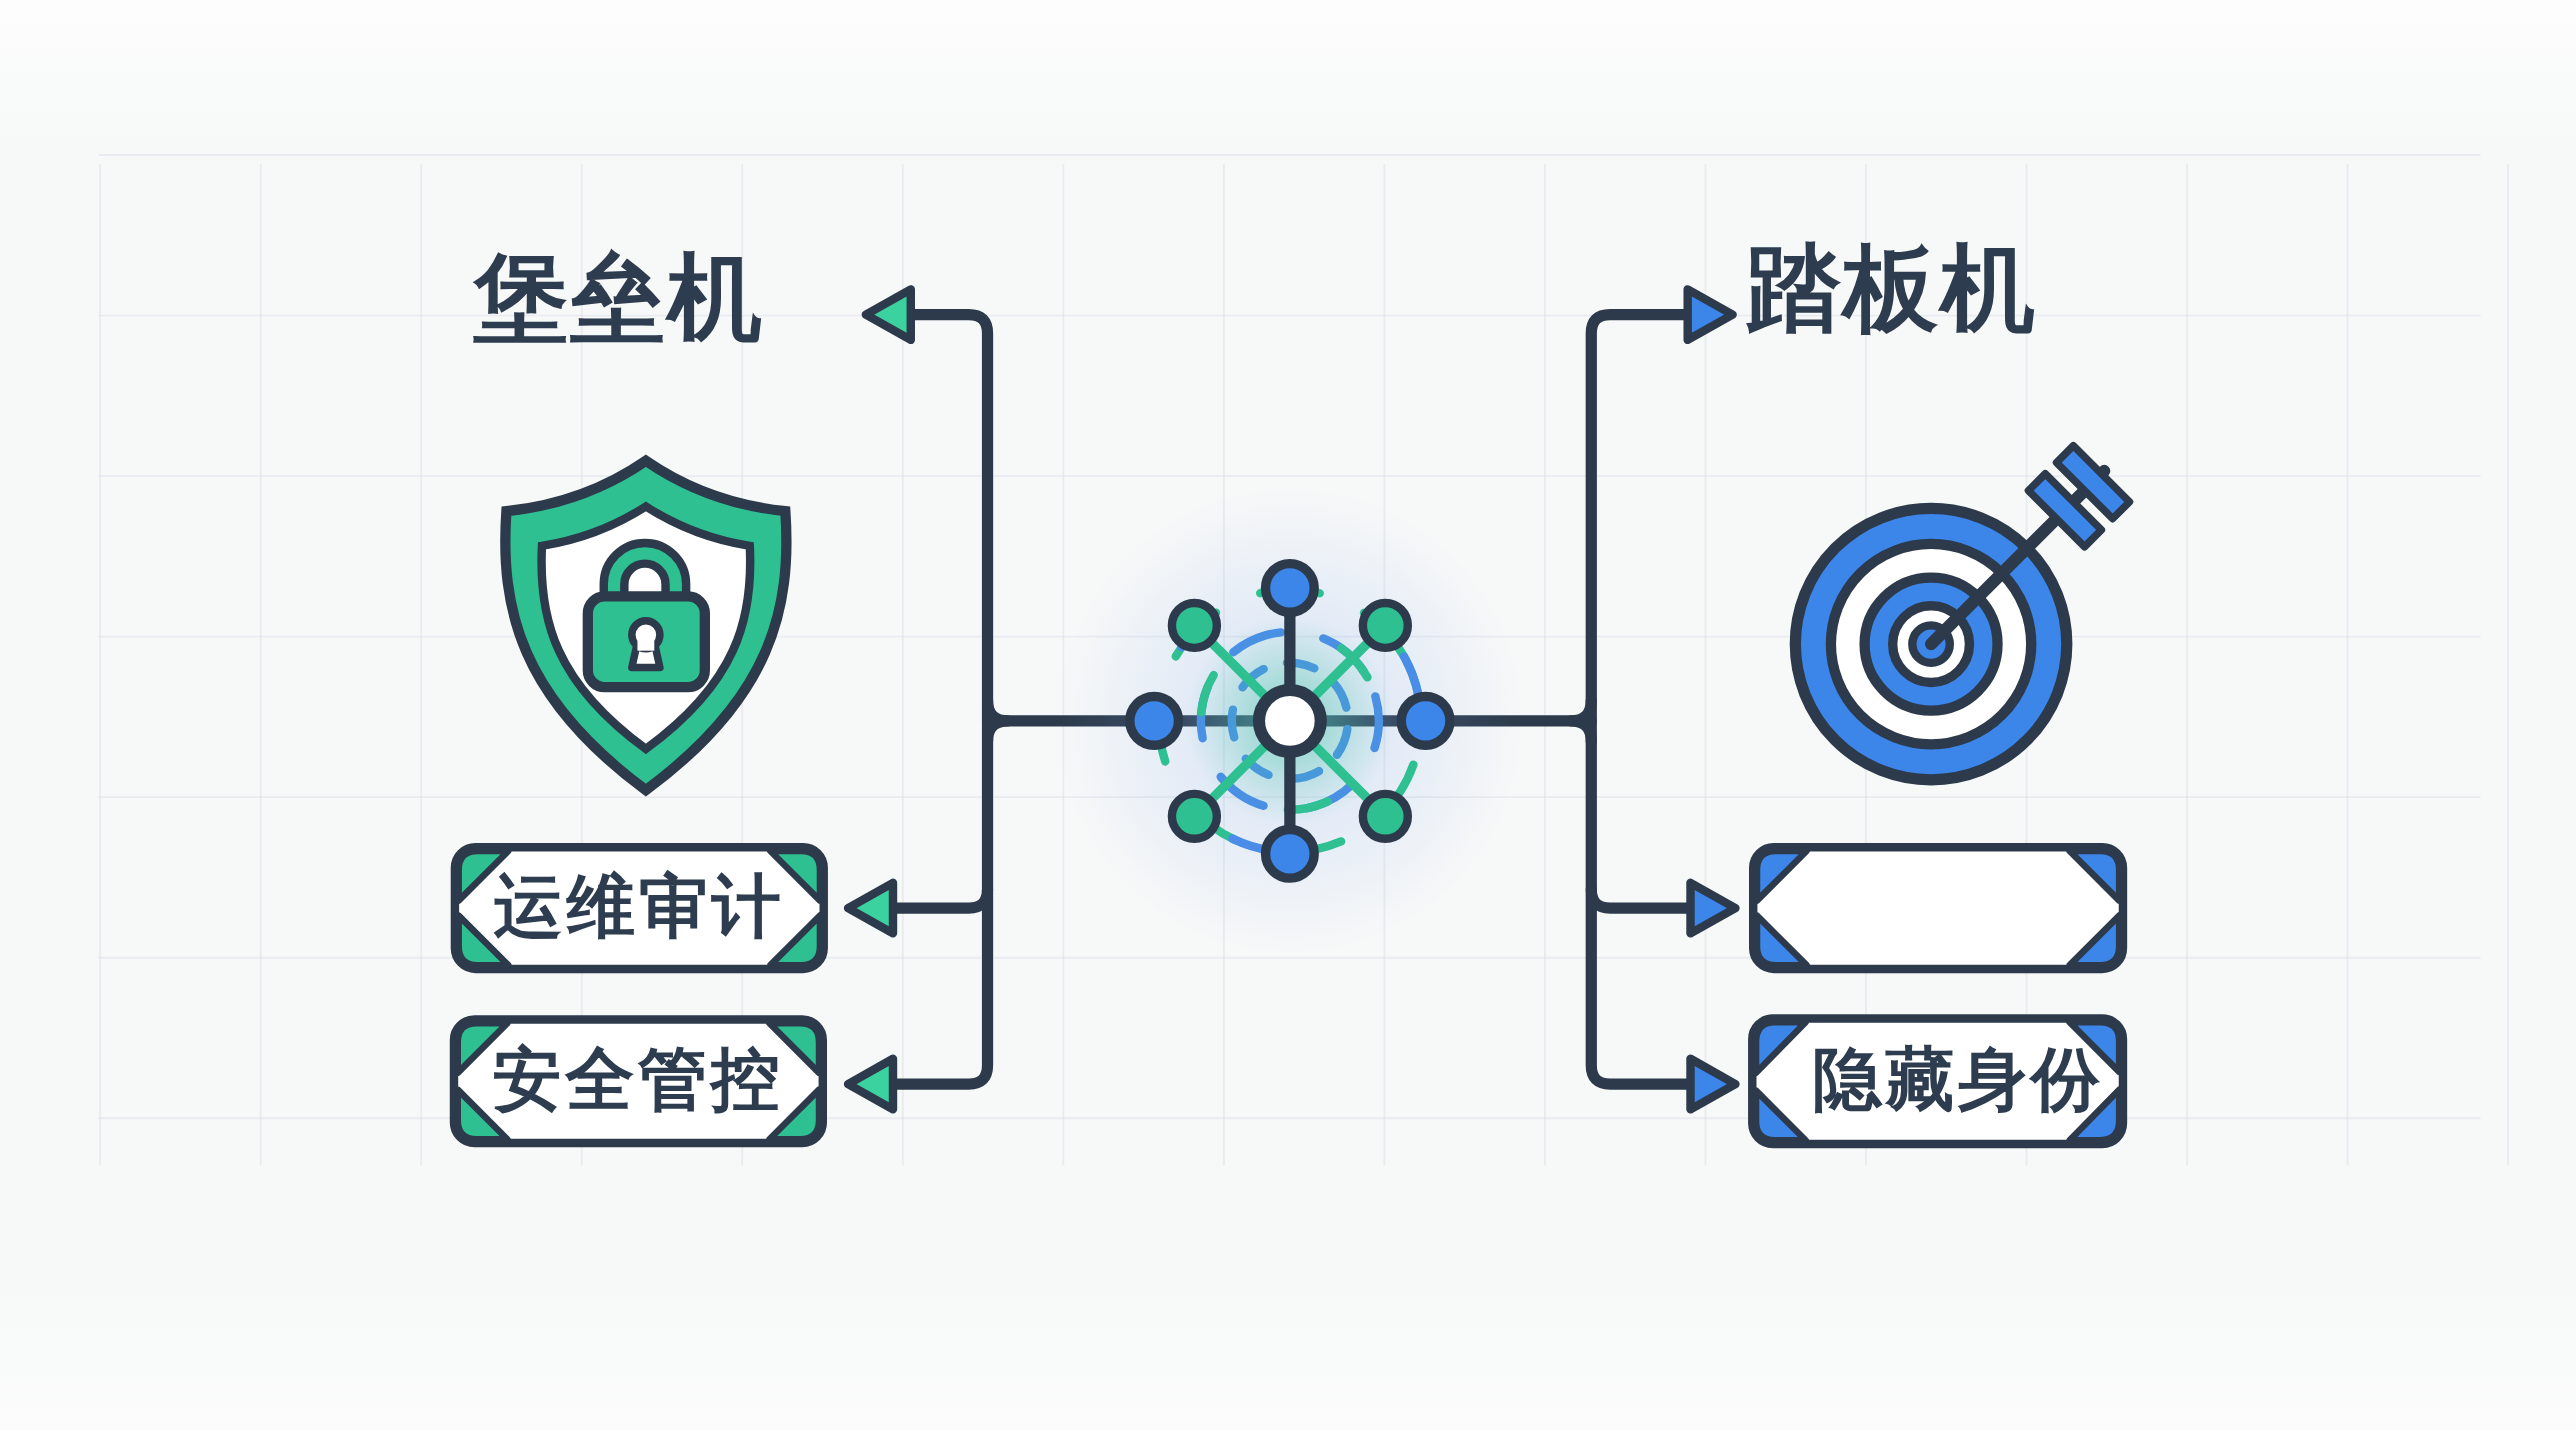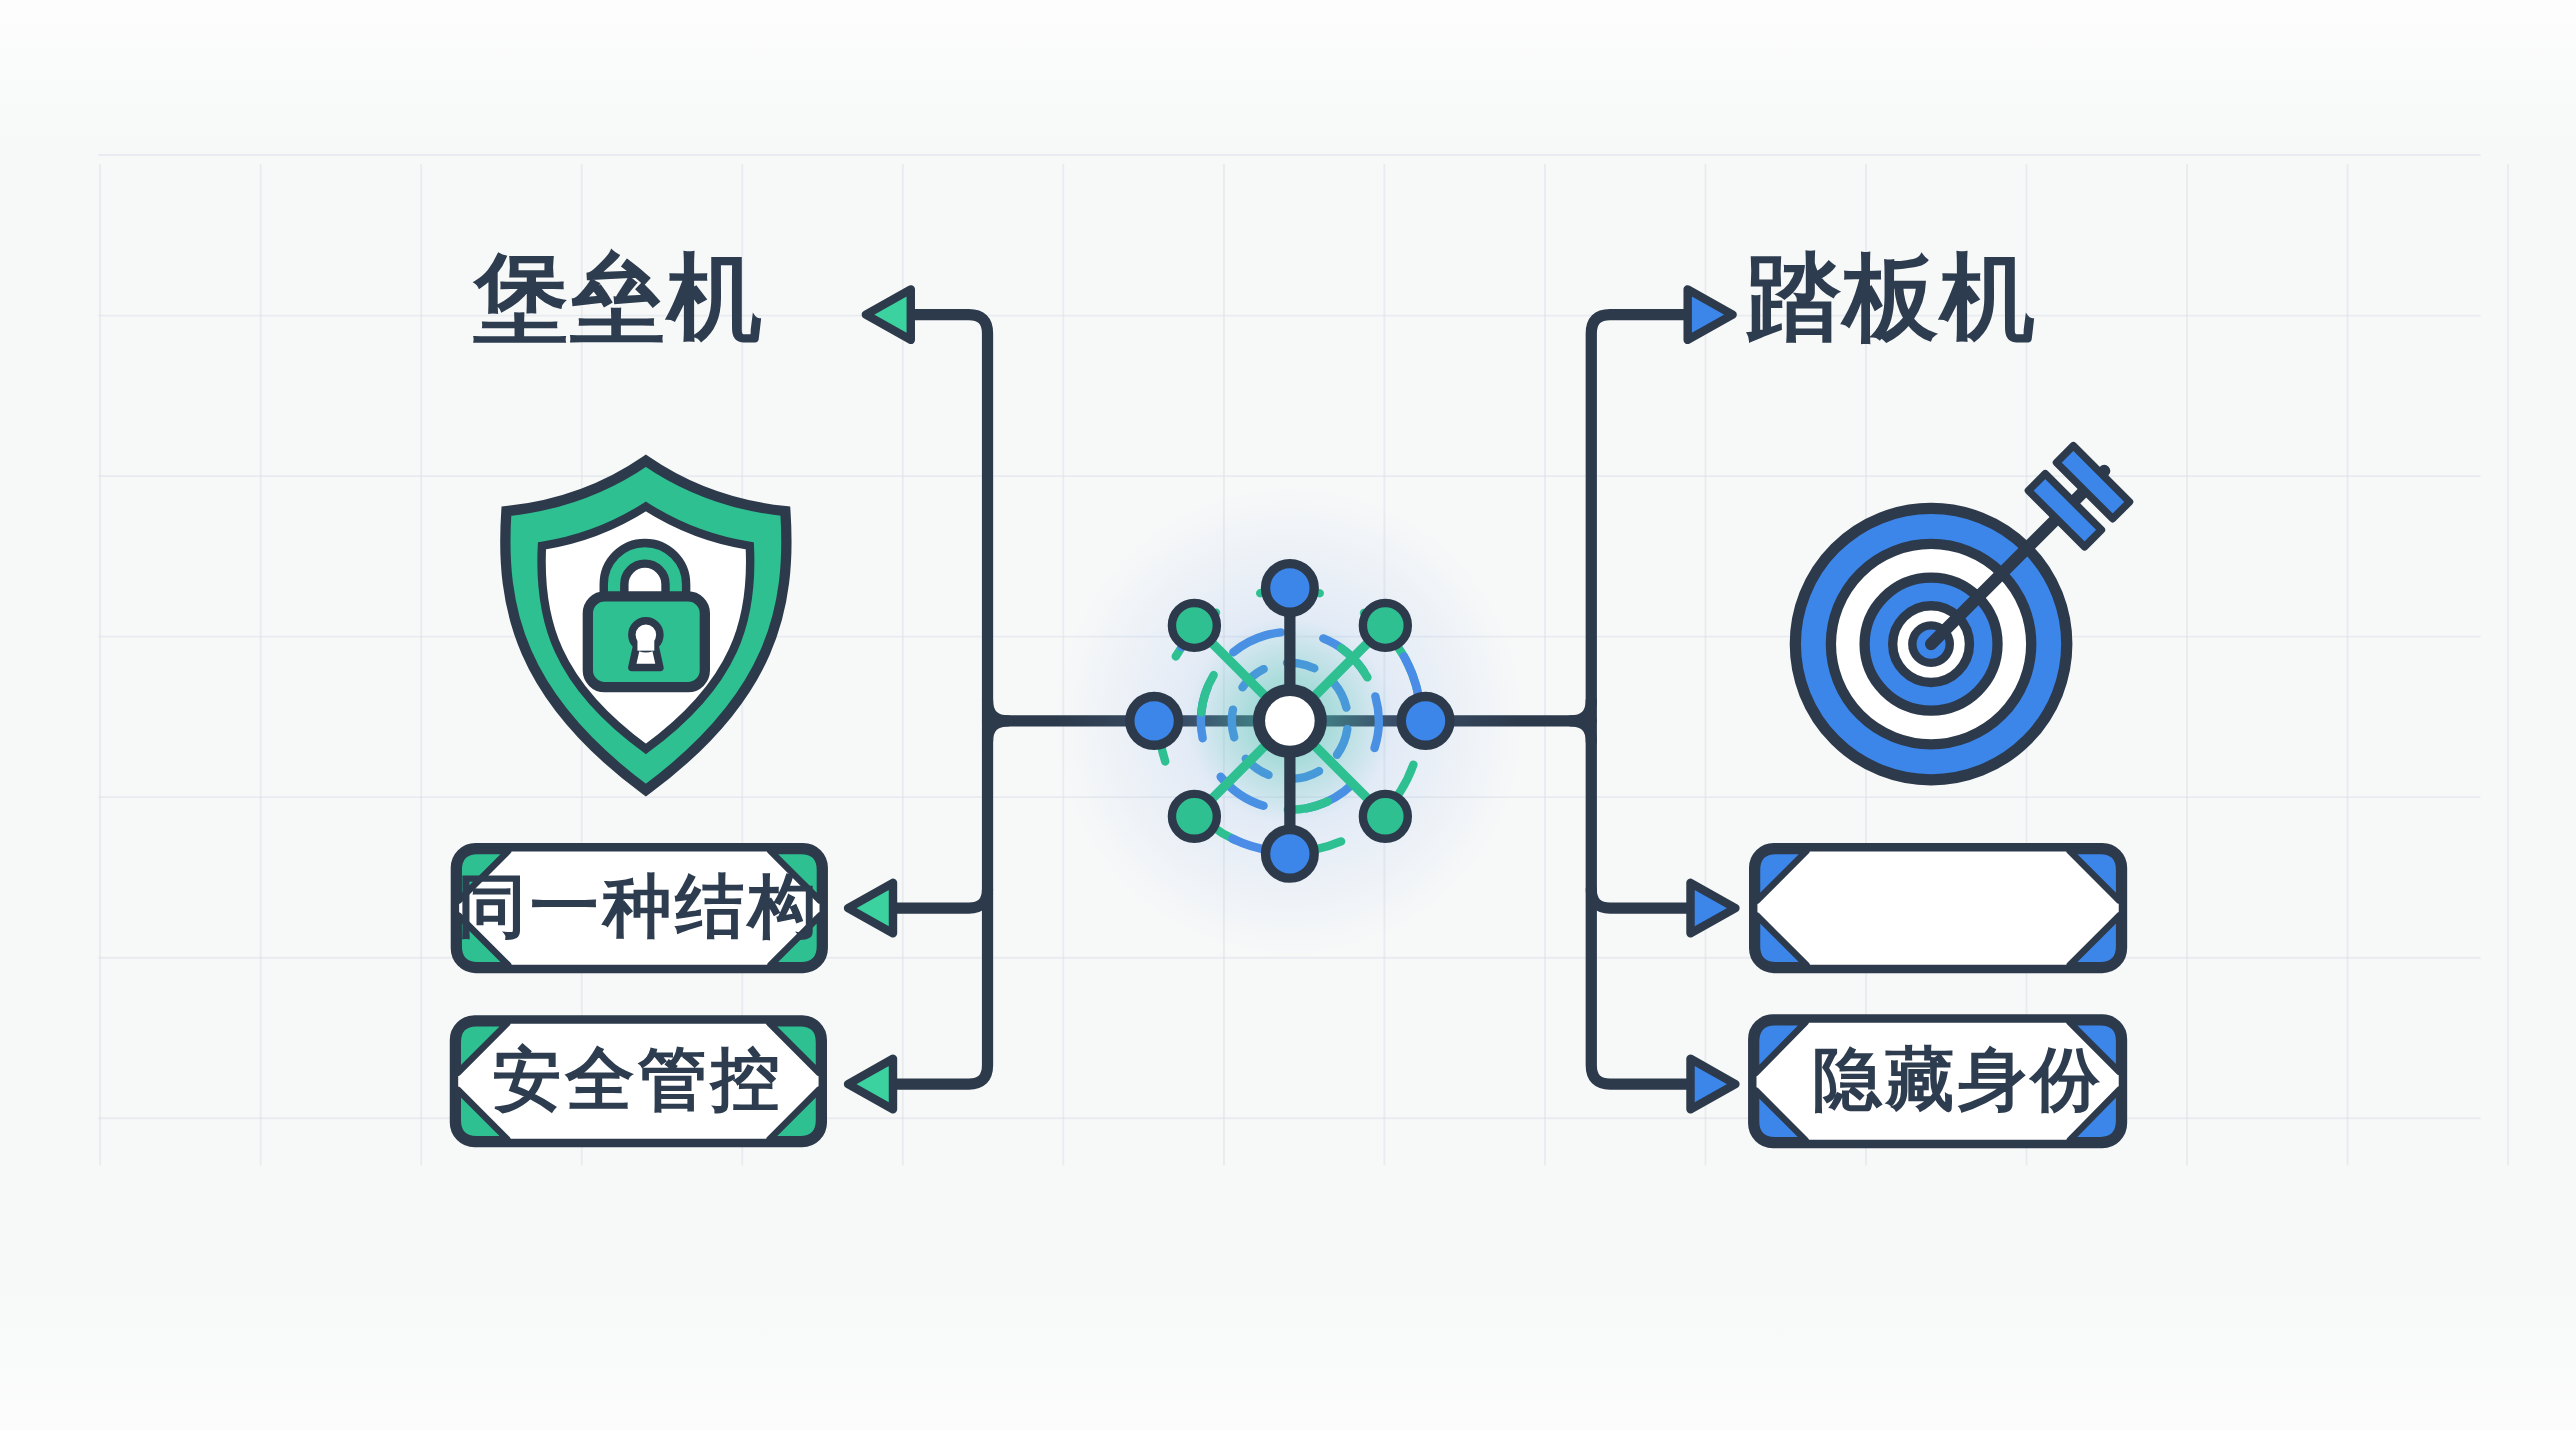--- a/index.html
+++ b/index.html
@@ -30,21 +30,21 @@
   .fill-w{fill:#ffffff;stroke:var(--outline)}
   .frame{fill:#ffffff;stroke:var(--outline);stroke-width:9}
   .corner-g{fill:var(--green);stroke:var(--outline);stroke-width:7;stroke-linejoin:round}
   .corner-b{fill:var(--blue);stroke:var(--outline);stroke-width:7;stroke-linejoin:round}
   
   .title{
     position:absolute; width:431px; text-align:center;
     font-size:95px; font-weight:800; letter-spacing:1.9px; color:var(--text); line-height:1.1;
   }
   .title-left{left:403px; top:245px;}
-  .title-right{left:1676px; top:245px;}
+  .title-right{left:1676px; top:236px;}
   .boxlabel{
     position:absolute; display:flex; align-items:center; justify-content:center;
     font-size:69px; font-weight:700; letter-spacing:3.7px; color:var(--text);
   }
   .bx-l1{left:450px; top:841px;  width:378px; height:131px;}
   .bx-l2{left:449px; top:1013px; width:378px; height:133px;}
   .bx-r1{left:1749px;top:841px;  width:379px; height:131px;}
   .bx-r2{left:1748px;top:1012px; width:380px; height:135px;padding-left:20px;}
   .caption{
     position:absolute; left:0; top:1260px; width:100%; text-align:center;
@@ -188,21 +188,21 @@
       <path class="corner-b" d="M 2211 1092 L 2244 1092 Q 2264 1092 2264 1112 L 2264 1145 Z"></path>
       <path class="corner-b" d="M 2264 1164 L 2264 1197 Q 2264 1218 2244 1218 L 2211 1218 Z"></path>
       <path class="corner-b" d="M 1929 1218 L 1896 1218 Q 1876 1218 1876 1198 L 1876 1165 Z"></path>
     </g>
   </svg>
 
   <div class="title title-left">堡垒机</div>
   <div class="title title-right">踏板机</div>
 
   <div class="boxlabel bx-l1">
-    <span>同一种结构</span>
+    <span>运维审计</span>
   </div>
   <div class="boxlabel bx-l2">
     <span>安全管控</span>
   </div>
   <div class="boxlabel bx-r2">
     <span>隐藏身份</span>
   </div>
 
 </div>
 

